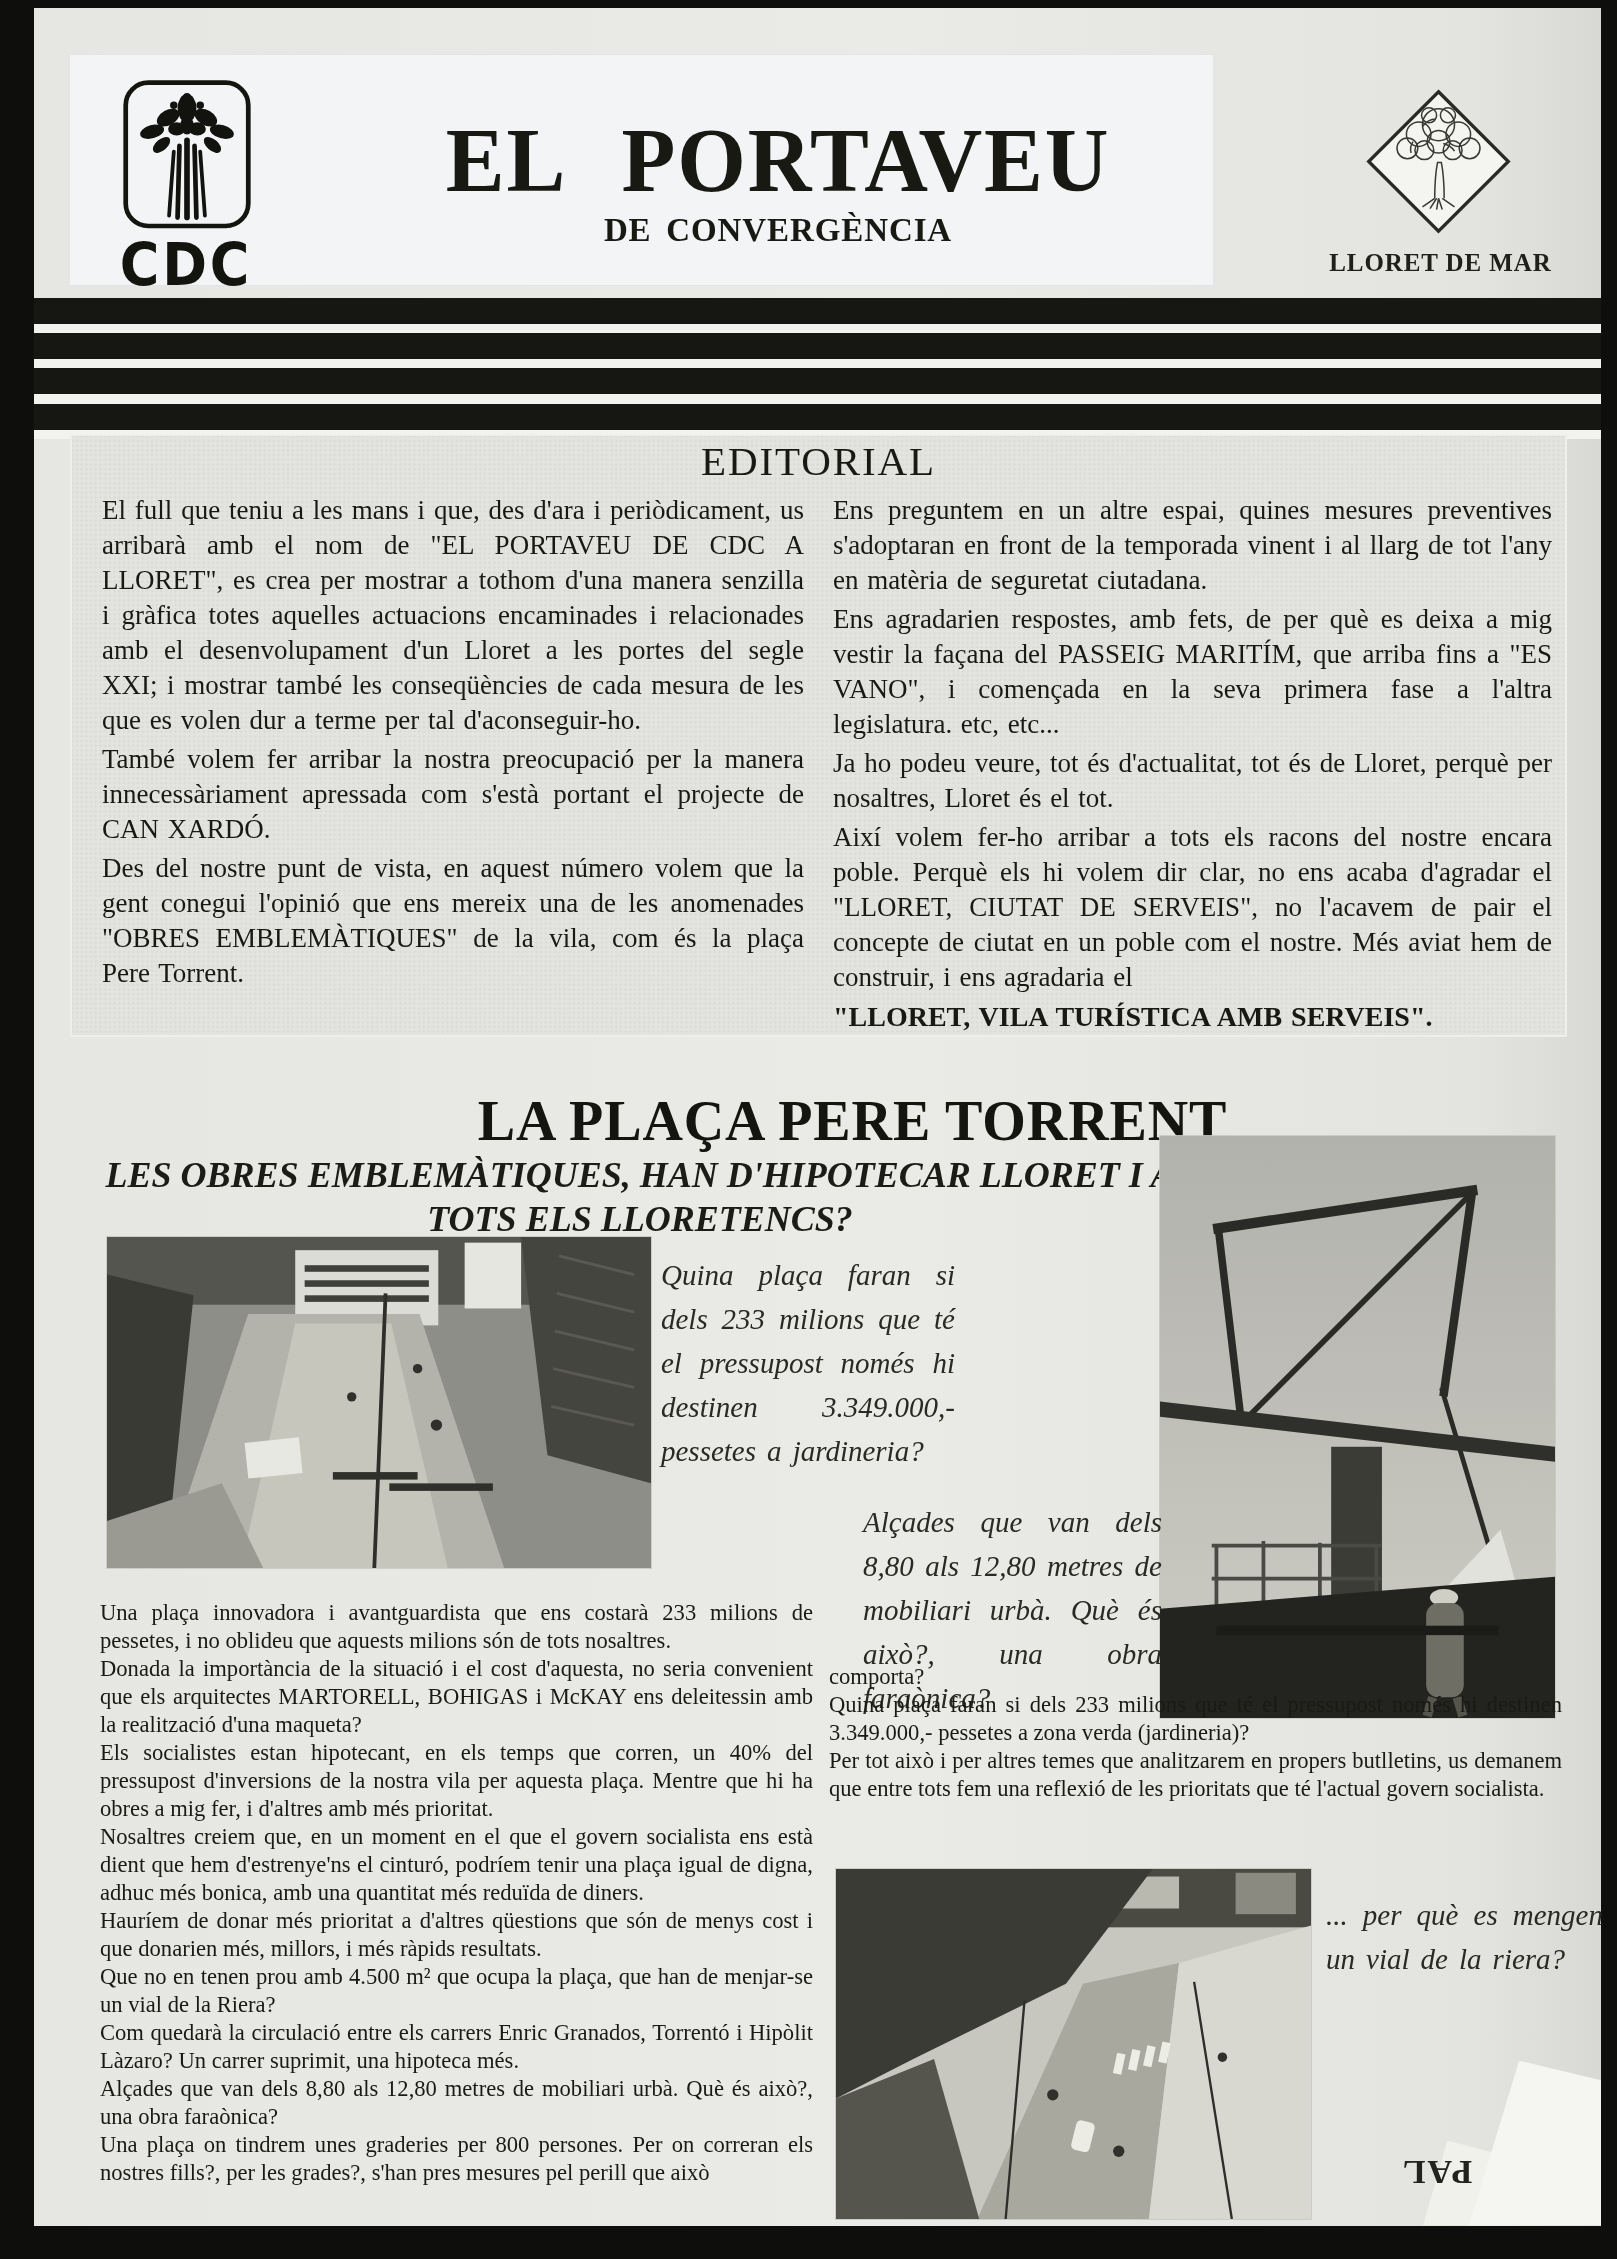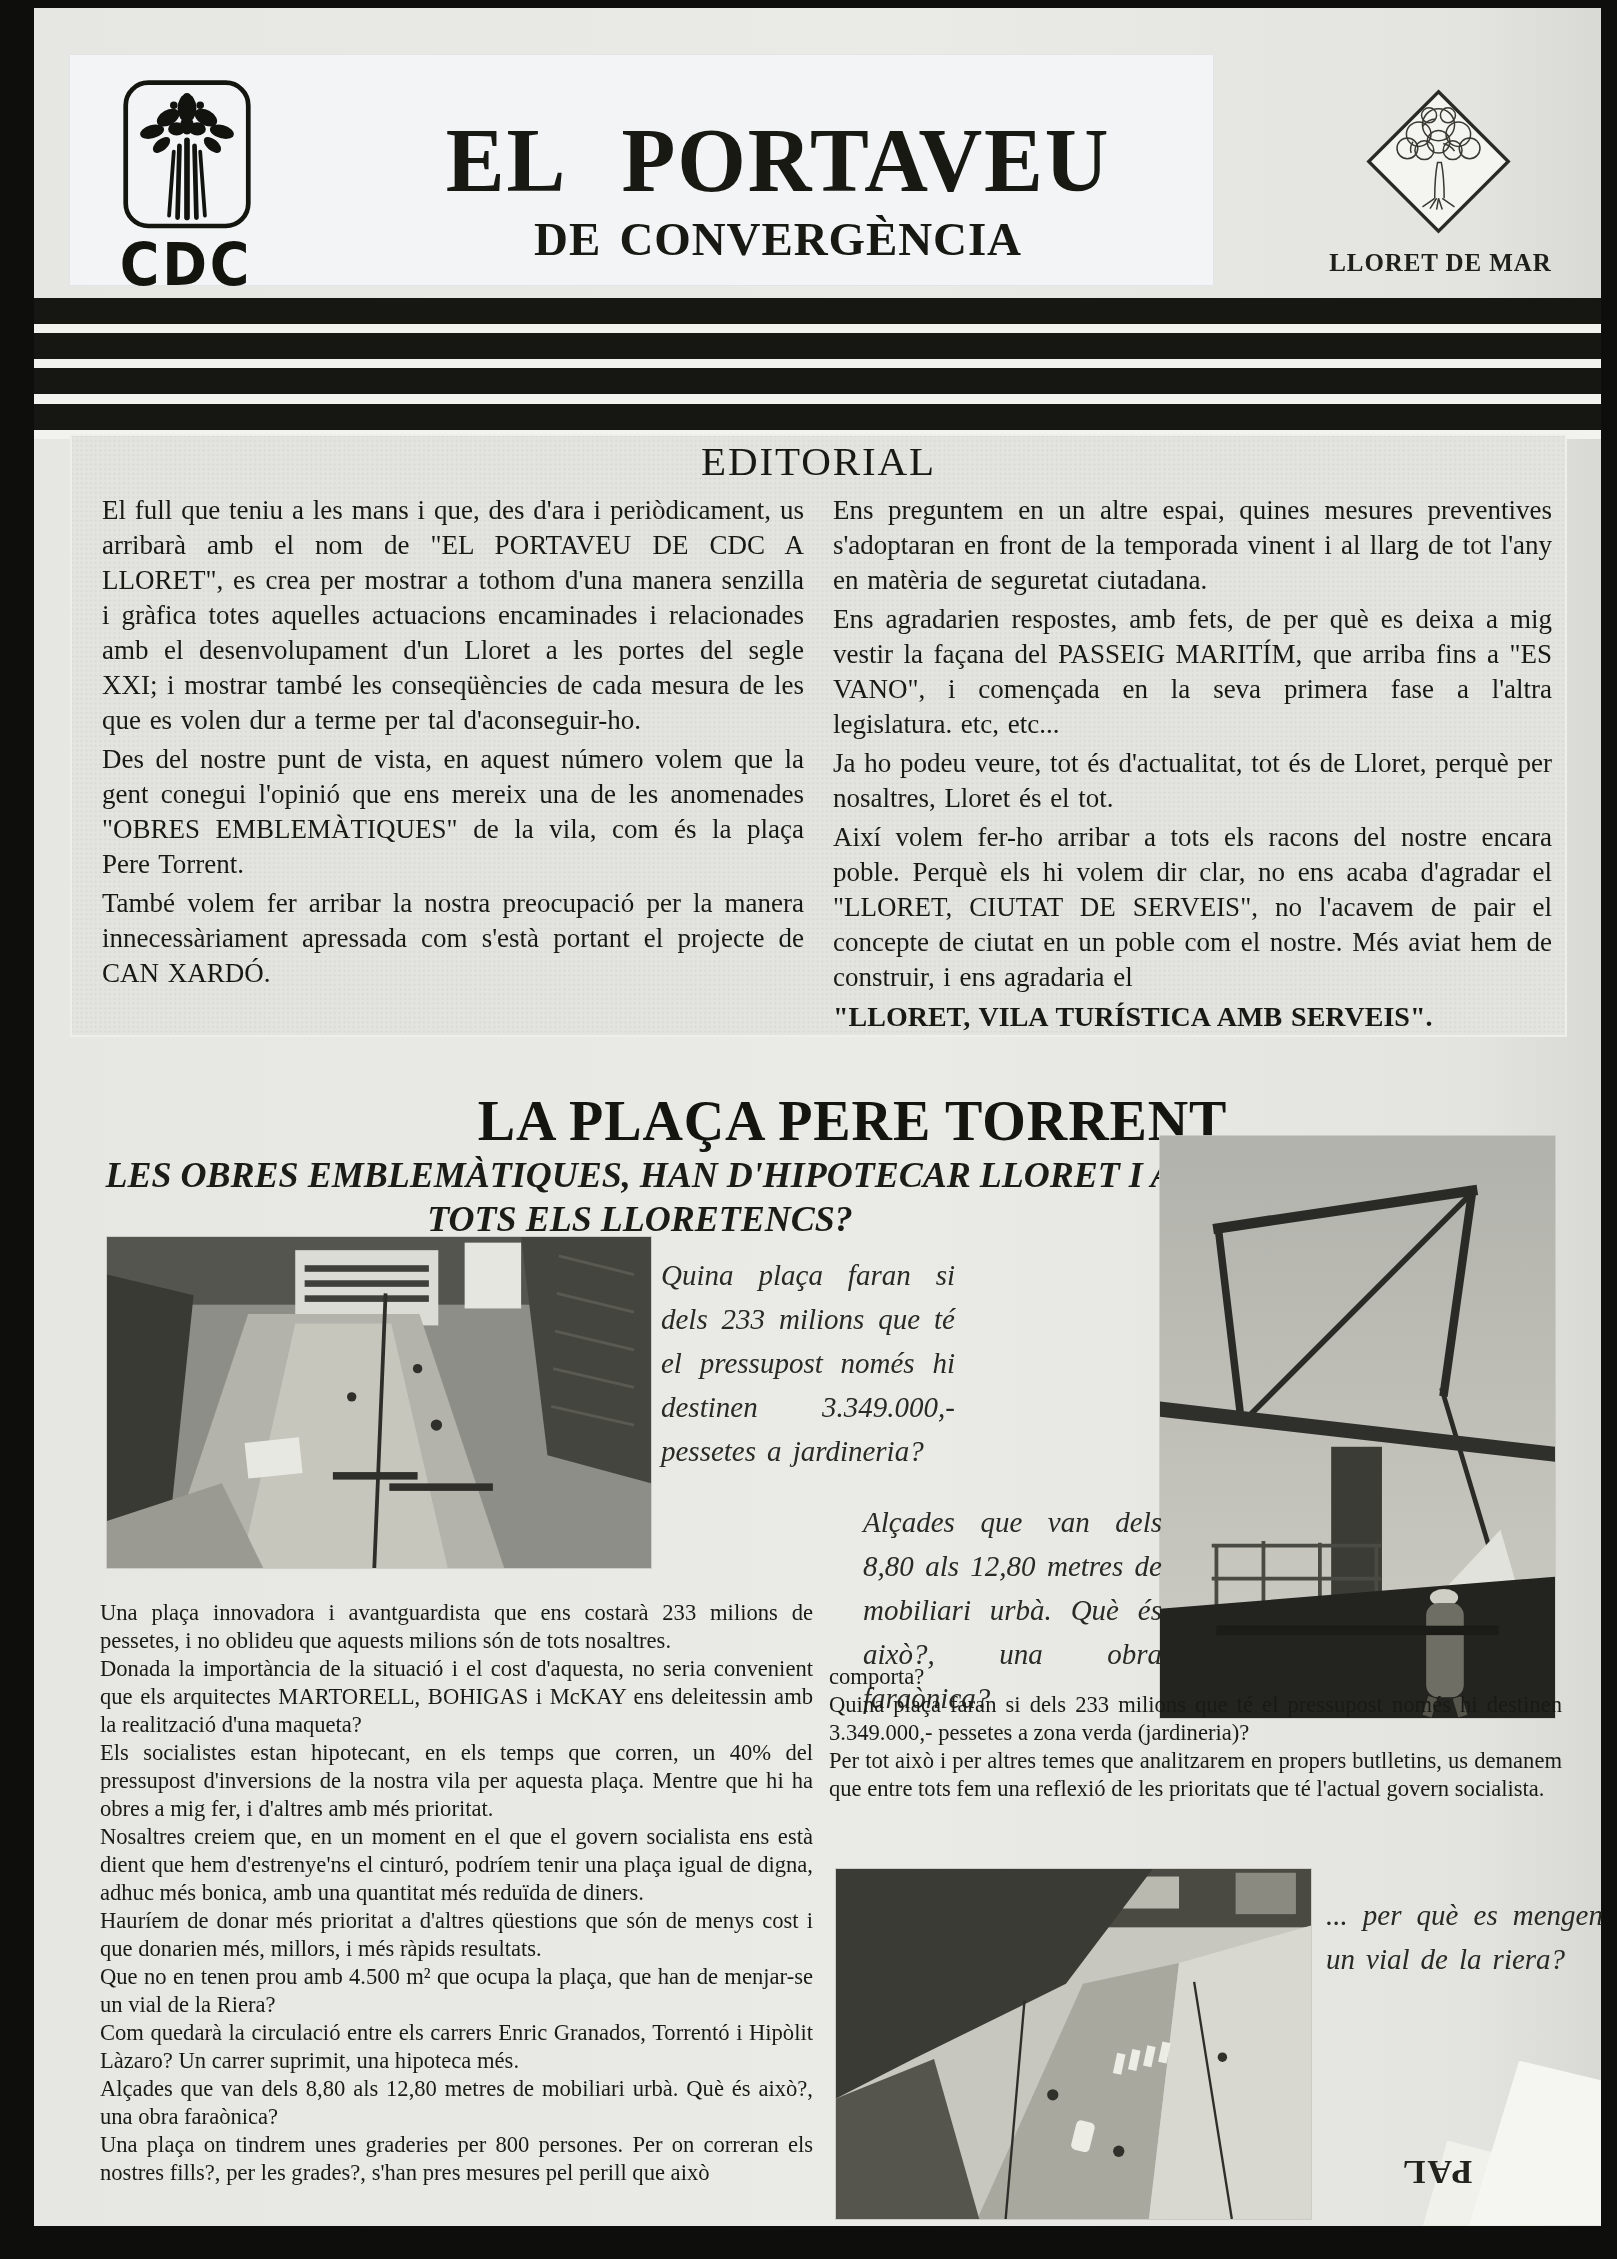--- a/index.html
+++ b/index.html
@@ -10,21 +10,21 @@
   
   .masthead-panel{position:absolute;left:36px;top:47px;width:1143px;height:230px;
         background:#f2f4f6;box-shadow:0 0 0 0.9px #e2e4e8;}
   .cdc-logo{position:absolute;left:87px;top:70px;width:132px;height:158px;}
   .cdc-label{position:absolute;left:75px;top:228px;width:154px;text-align:center;
         font-family:"DejaVu Sans", sans-serif;font-weight:900;font-size:54px;line-height:1;
         letter-spacing:2.8px;color:#14140f;transform:scaleY(1.08);transform-origin:top;}
   .masthead-titles{position:absolute;left:311px;top:83px;width:866px;text-align:center;margin-top:24px;}
   .masthead-title{font-size:90px;line-height:1.02;font-weight:bold;letter-spacing:1.9px;
         word-spacing:36px;color:#191914;transform:scaleX(.98);}
-  .masthead-subtitle{font-size:47px;font-weight:bold;letter-spacing:0.9px;word-spacing:5.6px;
+  .masthead-subtitle{font-size:33px;font-weight:bold;letter-spacing:0.9px;word-spacing:5.6px;
         margin-top:5.6px;color:#191914;}
   .diamond-logo{position:absolute;left:1330px;top:79px;width:149px;height:149px;}
   .masthead-location{position:absolute;left:1288px;top:241px;width:237px;text-align:center;
         font-size:25px;font-weight:bold;letter-spacing:0.9px;color:#20201a;}
   
   .stripes{position:absolute;left:0;top:290px;width:1567px;height:141px;background:#f2f2ef;}
   .stripe{width:100%;height:26px;background:#161613;margin-bottom:9.4px;}
   
   .editorial-box{position:absolute;left:36px;top:426px;width:1497px;height:603px;
         background:#e3e3e0;
@@ -135,22 +135,22 @@
       <div class="stripe"></div>
       <div class="stripe"></div>
       <div class="stripe"></div>
       <div class="stripe"></div>
     </div>
 
     <div class="editorial-box">
       <div class="editorial-heading">EDITORIAL</div>
       <div class="ed-col ed-col-left">
         <p>El full que teniu a les mans i que, des d'ara i periòdicament, us arribarà amb el nom de "EL PORTAVEU DE CDC A LLORET", es crea per mostrar a tothom d'una manera senzilla i gràfica totes aquelles actuacions encaminades i relacionades amb el desenvolupament d'un Lloret a les portes del segle XXI; i mostrar també les conseqüències de cada mesura de les que es volen dur a terme per tal d'aconseguir-ho.</p>
+        <p>També volem fer arribar la nostra preocupació per la manera innecessàriament apressada com s'està portant el projecte de CAN XARDÓ.</p>
         <p>Des del nostre punt de vista, en aquest número volem que la gent conegui l'opinió que ens mereix una de les anomenades "OBRES EMBLEMÀTIQUES" de la vila, com és la plaça Pere Torrent.</p>
-        <p>També volem fer arribar la nostra preocupació per la manera innecessàriament apressada com s'està portant el projecte de CAN XARDÓ.</p>
       </div>
       <div class="ed-col ed-col-right">
         <p>Ens preguntem en un altre espai, quines mesures preventives s'adoptaran en front de la temporada vinent i al llarg de tot l'any en matèria de seguretat ciutadana.</p>
         <p>Ens agradarien respostes, amb fets, de per què es deixa a mig vestir la façana del PASSEIG MARITÍM, que arriba fins a "ES VANO", i començada en la seva primera fase a l'altra legislatura. etc, etc...</p>
         <p>Ja ho podeu veure, tot és d'actualitat, tot és de Lloret, perquè per nosaltres, Lloret és el tot.</p>
         <p>Així volem fer-ho arribar a tots els racons del nostre encara poble. Perquè els hi volem dir clar, no ens acaba d'agradar el "LLORET, CIUTAT DE SERVEIS", no l'acavem de pair el concepte de ciutat en un poble com el nostre. Més aviat hem de construir, i ens agradaria el</p>
         <p class="ed-bold">"LLORET, VILA TURÍSTICA AMB SERVEIS".</p>
       </div>
     </div>
 

